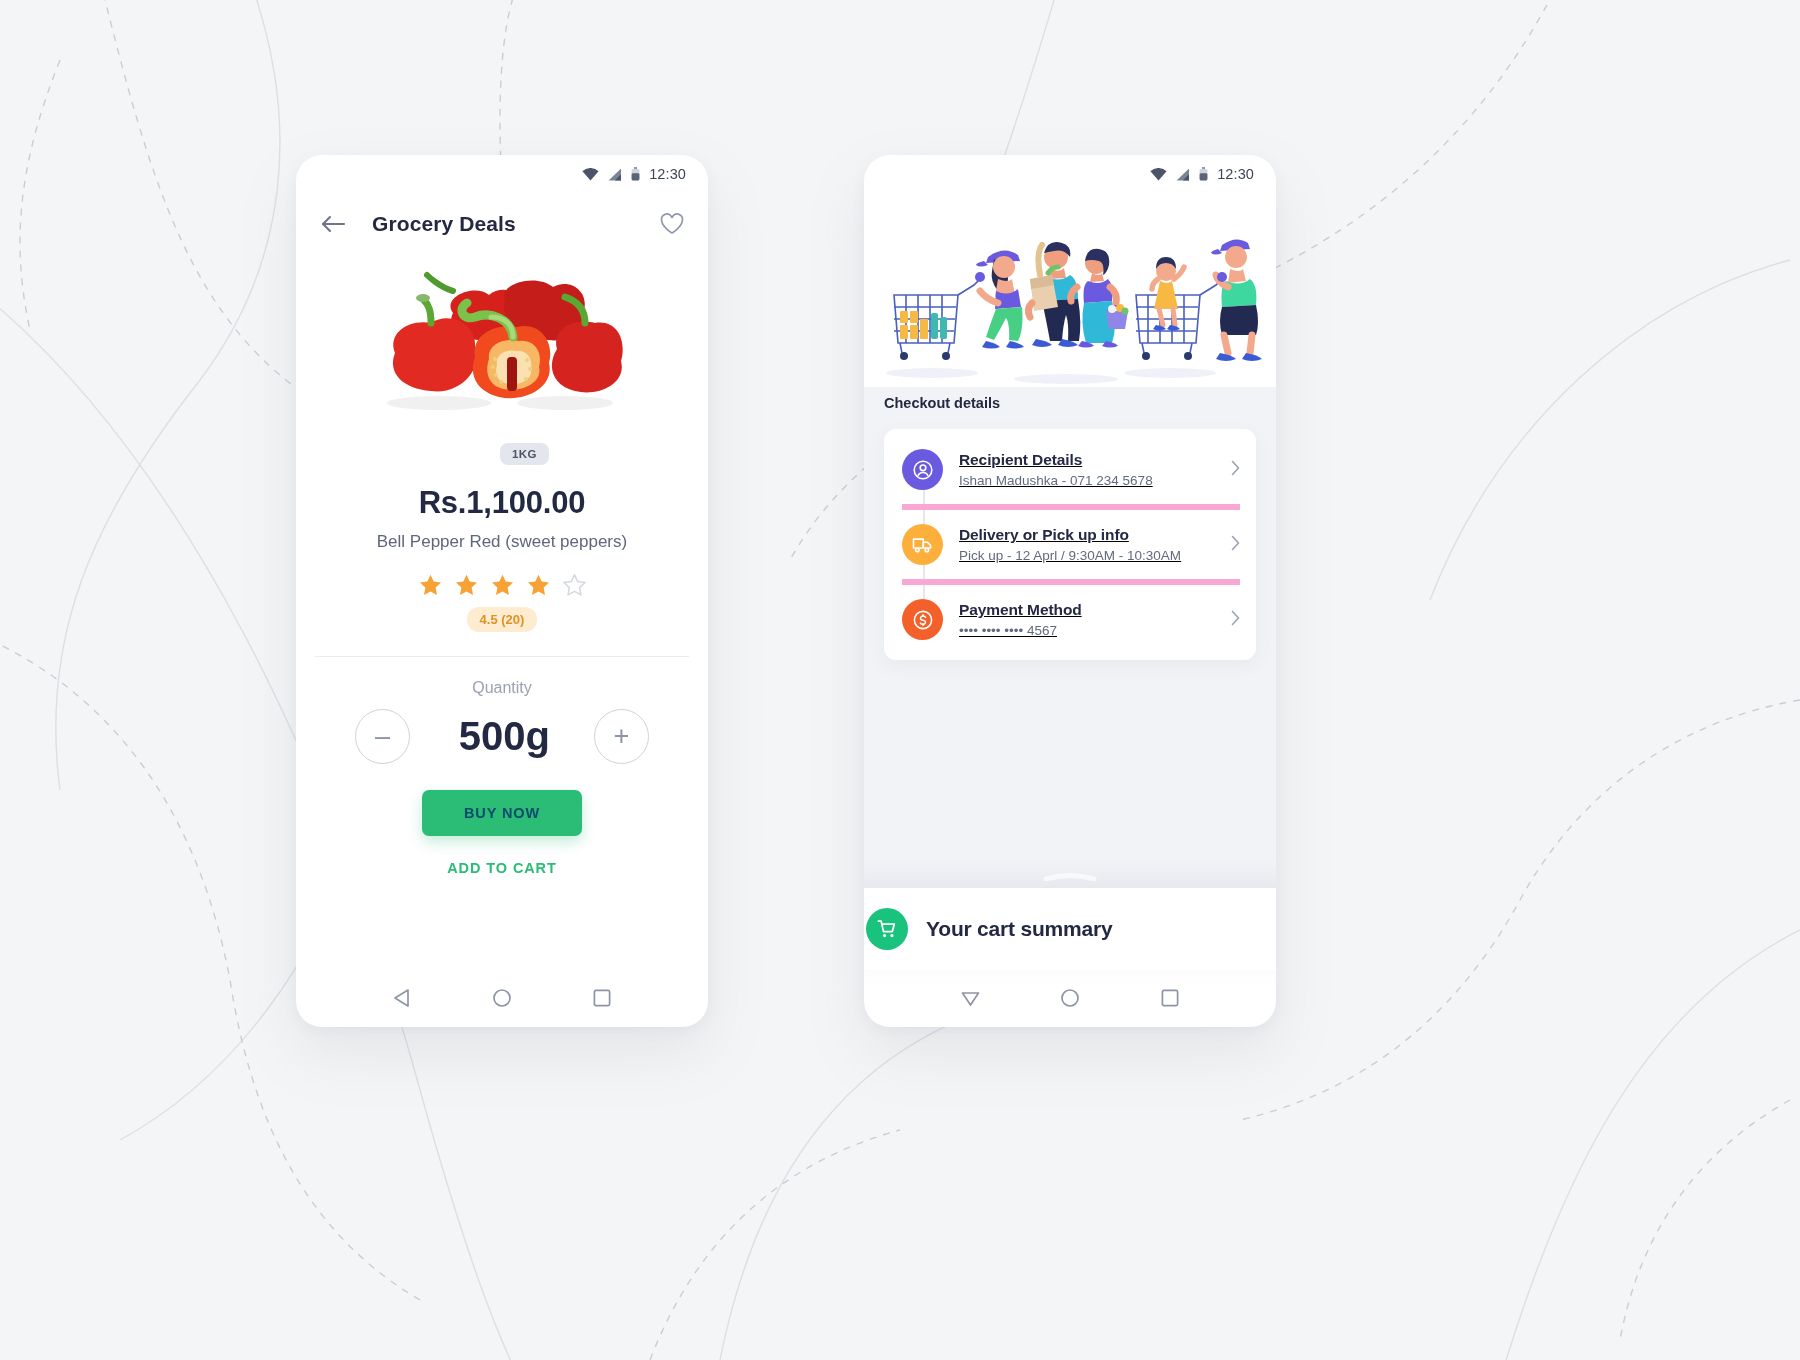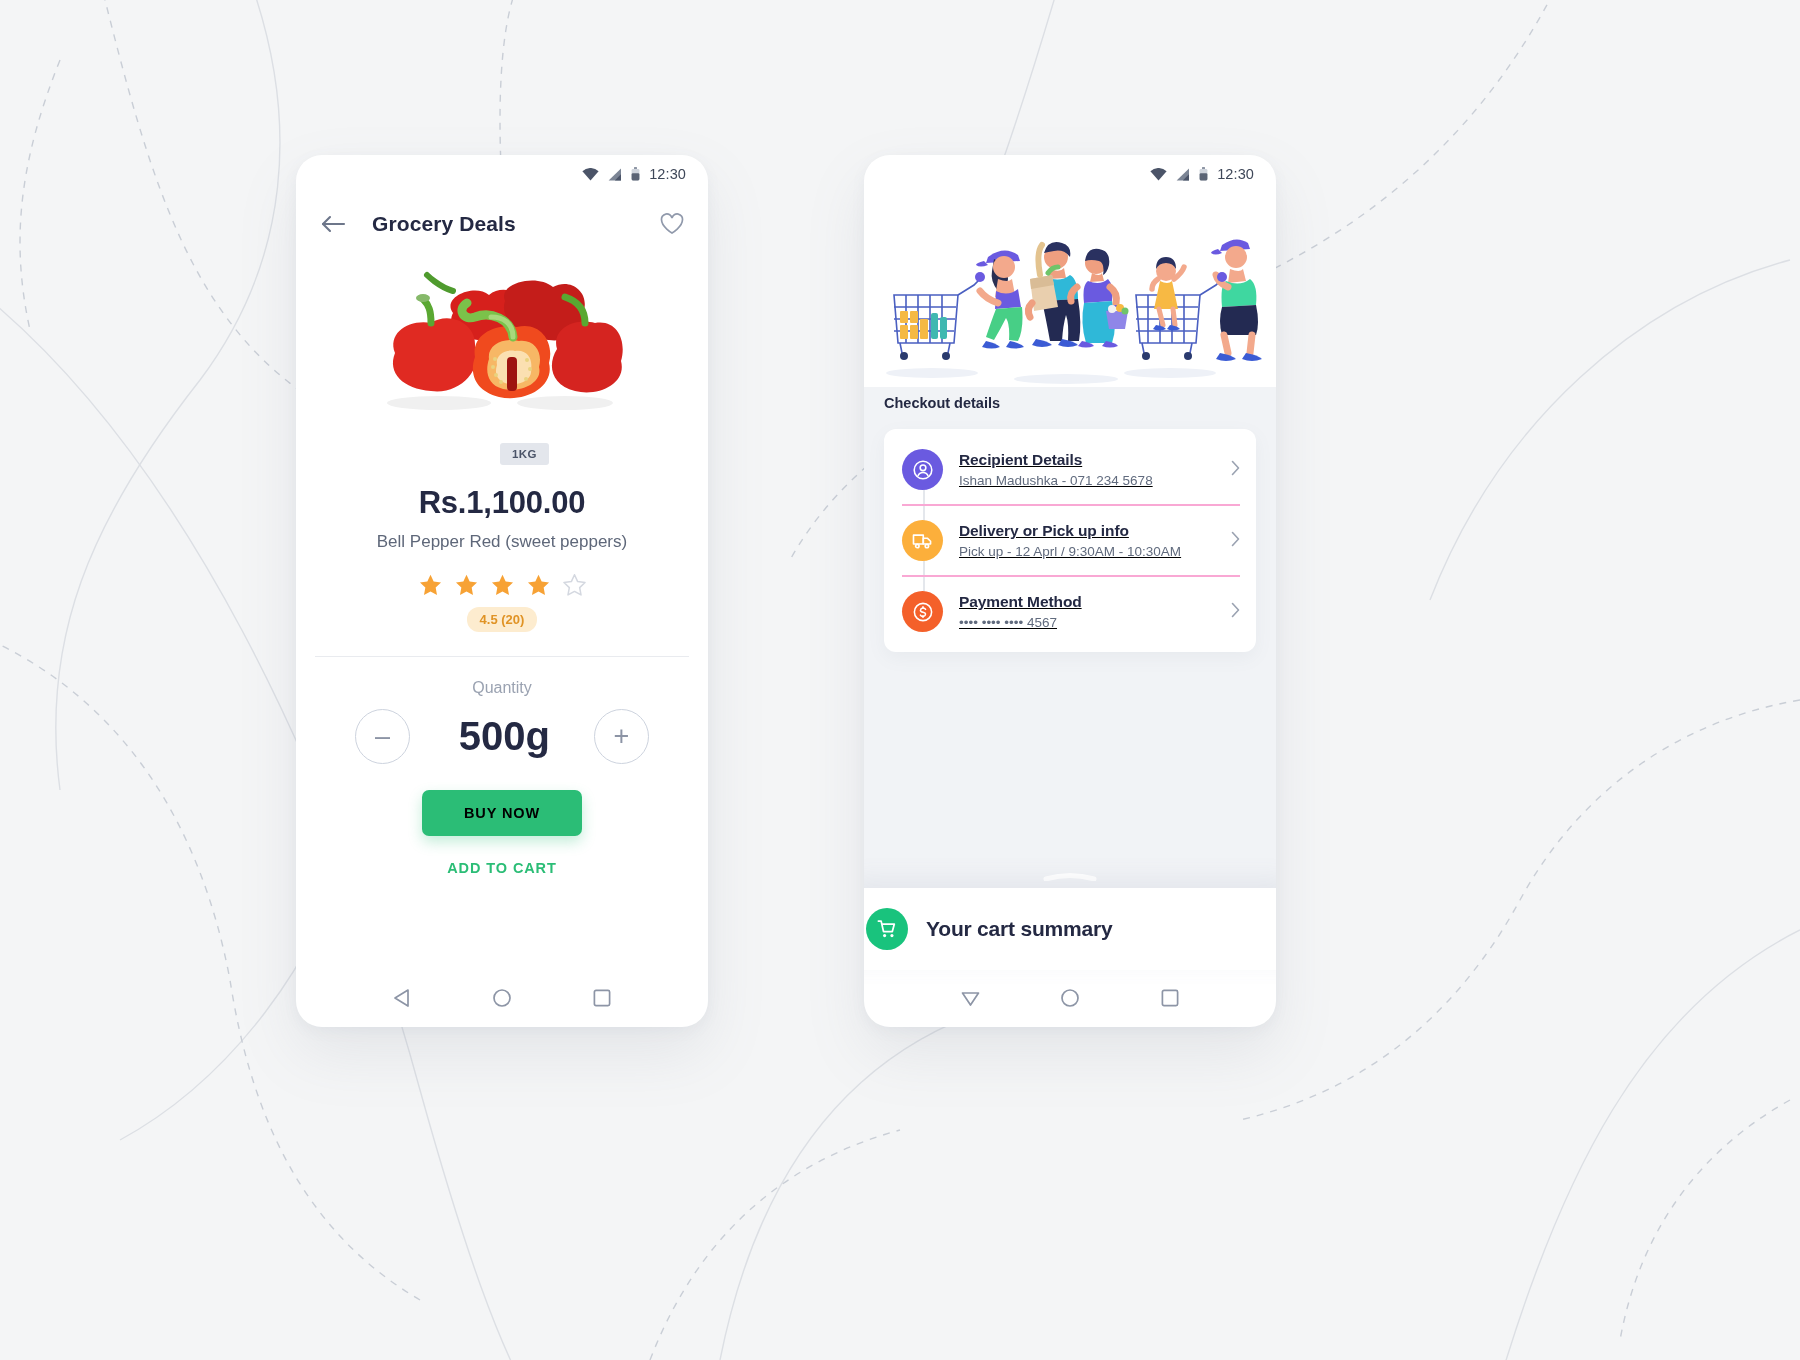--- a/index.html
+++ b/index.html
@@ -85,21 +85,21 @@
     background: #ffffff;
   }
   .badge-weight {
     margin-top: 20px;
     background: #e3e6ec;
     color: #4b5468;
     font-size: 11.5px;
     font-weight: bold;
     letter-spacing: .5px;
     padding: 5px 12px 5px 12px;
-    border-radius: 3px;
+    border-radius: 8px;
     margin-left: 45px;
   }
   .price {
     margin-top: 20px;
     font-size: 31px;
     font-weight: bold;
     color: #242943;
     letter-spacing: -.2px;
   }
   .prod-name {
@@ -152,21 +152,21 @@
     font-size: 40px;
     font-weight: bold;
     color: #242943;
     min-width: 96px;
     text-align: right;
   }
   .btn-primary {
     margin-top: 26px;
     width: 160px; height: 46px;
     background: #2bbd76;
-    color: #000000;
+    color: #0c4a6e;
     border: none;
     border-radius: 7px;
     font-size: 14.5px;
     font-weight: bold;
     letter-spacing: .9px;
     cursor: pointer;
     font-family: inherit;
     box-shadow: 0 6px 14px rgba(43,189,118,0.28);
   }
   .btn-text {
@@ -229,21 +229,21 @@
     z-index: 0;
   }
   .detail-row {
     display: flex;
     align-items: center;
     padding: 14px 0;
     position: relative;
     z-index: 1;
     cursor: pointer;
   }
-  .detail-row + .detail-row { border-top: 2px solid #f9a8d4; }
+  .detail-row + .detail-row { border-top: 6px solid #f9a8d4; }
   .detail-row .circ {
     width: 41px; height: 41px;
     border-radius: 50%;
     flex: none;
     display: flex; align-items: center; justify-content: center;
     margin-right: 16px;
   }
   .detail-texts { flex: 1; min-width: 0; }
   .detail-title {
     font-size: 15.5px;

